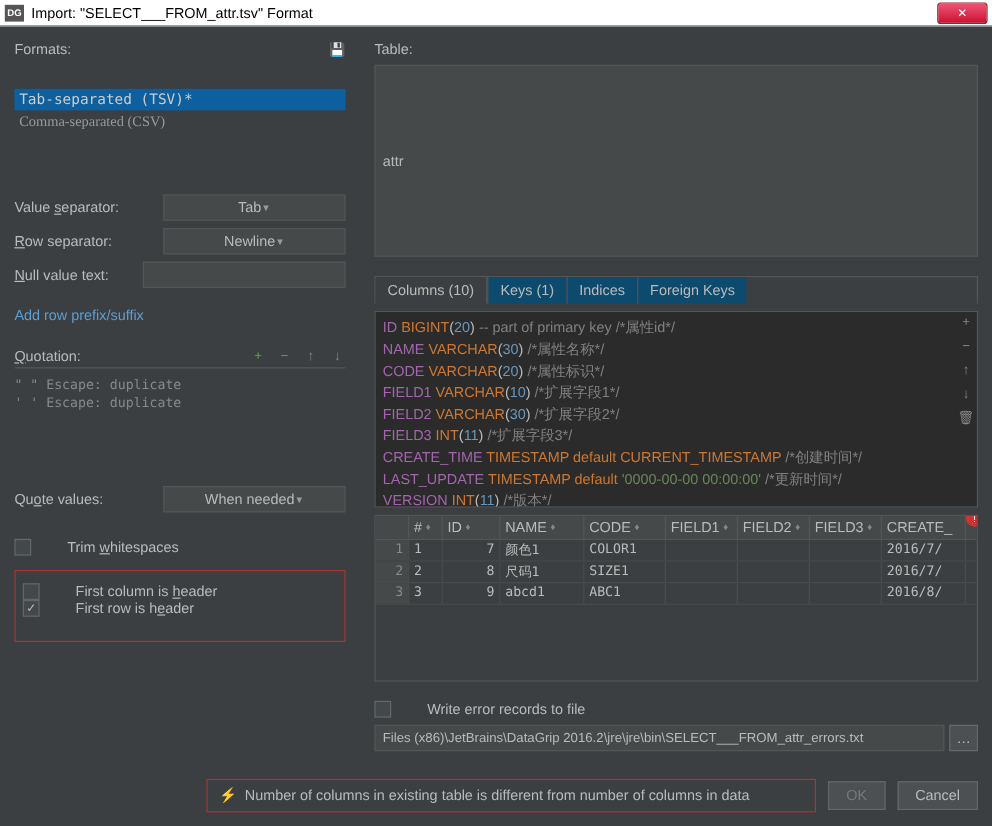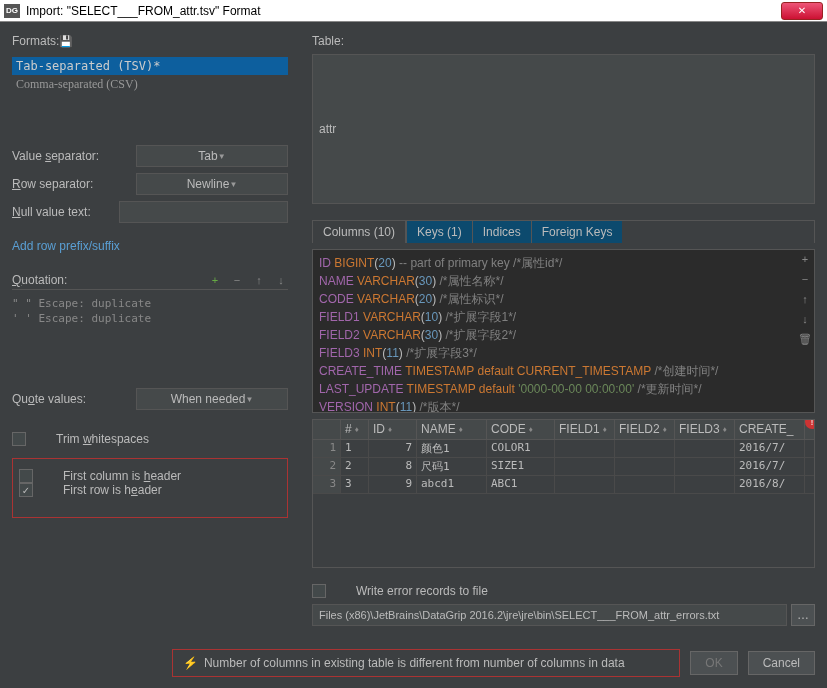--- a/index.html
+++ b/index.html
@@ -6,27 +6,27 @@
 body{background:#3c3f41;width:827px;height:688px;overflow:hidden}
 .titlebar{background:#fff;height:22px;display:flex;align-items:center;padding:0 4px;border-bottom:1px solid #888}
 .tb-ico{width:16px;height:14px;background:#555;color:#fff;font-size:8px;display:flex;align-items:center;justify-content:center;margin-right:6px;font-weight:bold}
 .tb-title{color:#000;flex:1}
 .tb-close{width:42px;height:18px;background:linear-gradient(#e57,#c13);border:1px solid #922;border-radius:3px;display:flex;align-items:center;justify-content:center;color:#fff;font-size:10px}
 .dlg{display:flex;height:616px}
 .left{width:300px;padding:12px;display:flex;flex-direction:column;gap:6px}
 .right{flex:1;padding:12px;display:flex;flex-direction:column;gap:6px}
 .row{display:flex;align-items:center;gap:24px}
 .lbl{width:100px}
-.inp,.sel{flex:1;background:#45494a;border:1px solid #555;height:22px;padding:0 6px;color:#bbb}
+.inp,.sel{flex:1;background:#45494a;border:1px solid #555;height:22px;padding:10px 6px;color:#bbb}
 .sel{display:flex;align-items:center;justify-content:center}
 .sel::after{content:"▼";font-size:8px;color:#999}
 .fmts{height:36px;background:#3c3f41}
 .fmt-sel{background:#0d5f9e;padding:2px 4px;font-family:monospace;color:#ccc}
 .fmt{padding:2px 4px;font-family:Liberation Serif, serif;color:#999}
-.fmts-hdr{display:flex;align-items:center;margin-bottom:3px}
+.fmts-hdr{display:flex;justify-content:space-between;align-items:center;margin-bottom:20px}
 .ico{width:14px;height:14px;display:inline-flex;align-items:center;justify-content:center;font-size:11px;color:#888}
 .link{color:#5a9fd4;cursor:pointer}
 u{text-decoration:underline}
 .qhdr{display:flex;align-items:center;justify-content:space-between;border-bottom:1px solid #555;padding-bottom:2px}
 .qbtns{display:flex;gap:8px}
 .qplus{color:#6a4}
 .qrow{font-family:monospace;font-size:11px;color:#888;padding:1px 0}
 .chk{width:14px;height:14px;border:1px solid #666;background:#43494a;display:inline-flex;align-items:center;justify-content:center;font-size:10px;margin-right:6px}
 .chk.on::after{content:"✓";color:#bbb}
 .redbox{border:1px solid #a33;padding:10px 6px;margin-top:6px}

